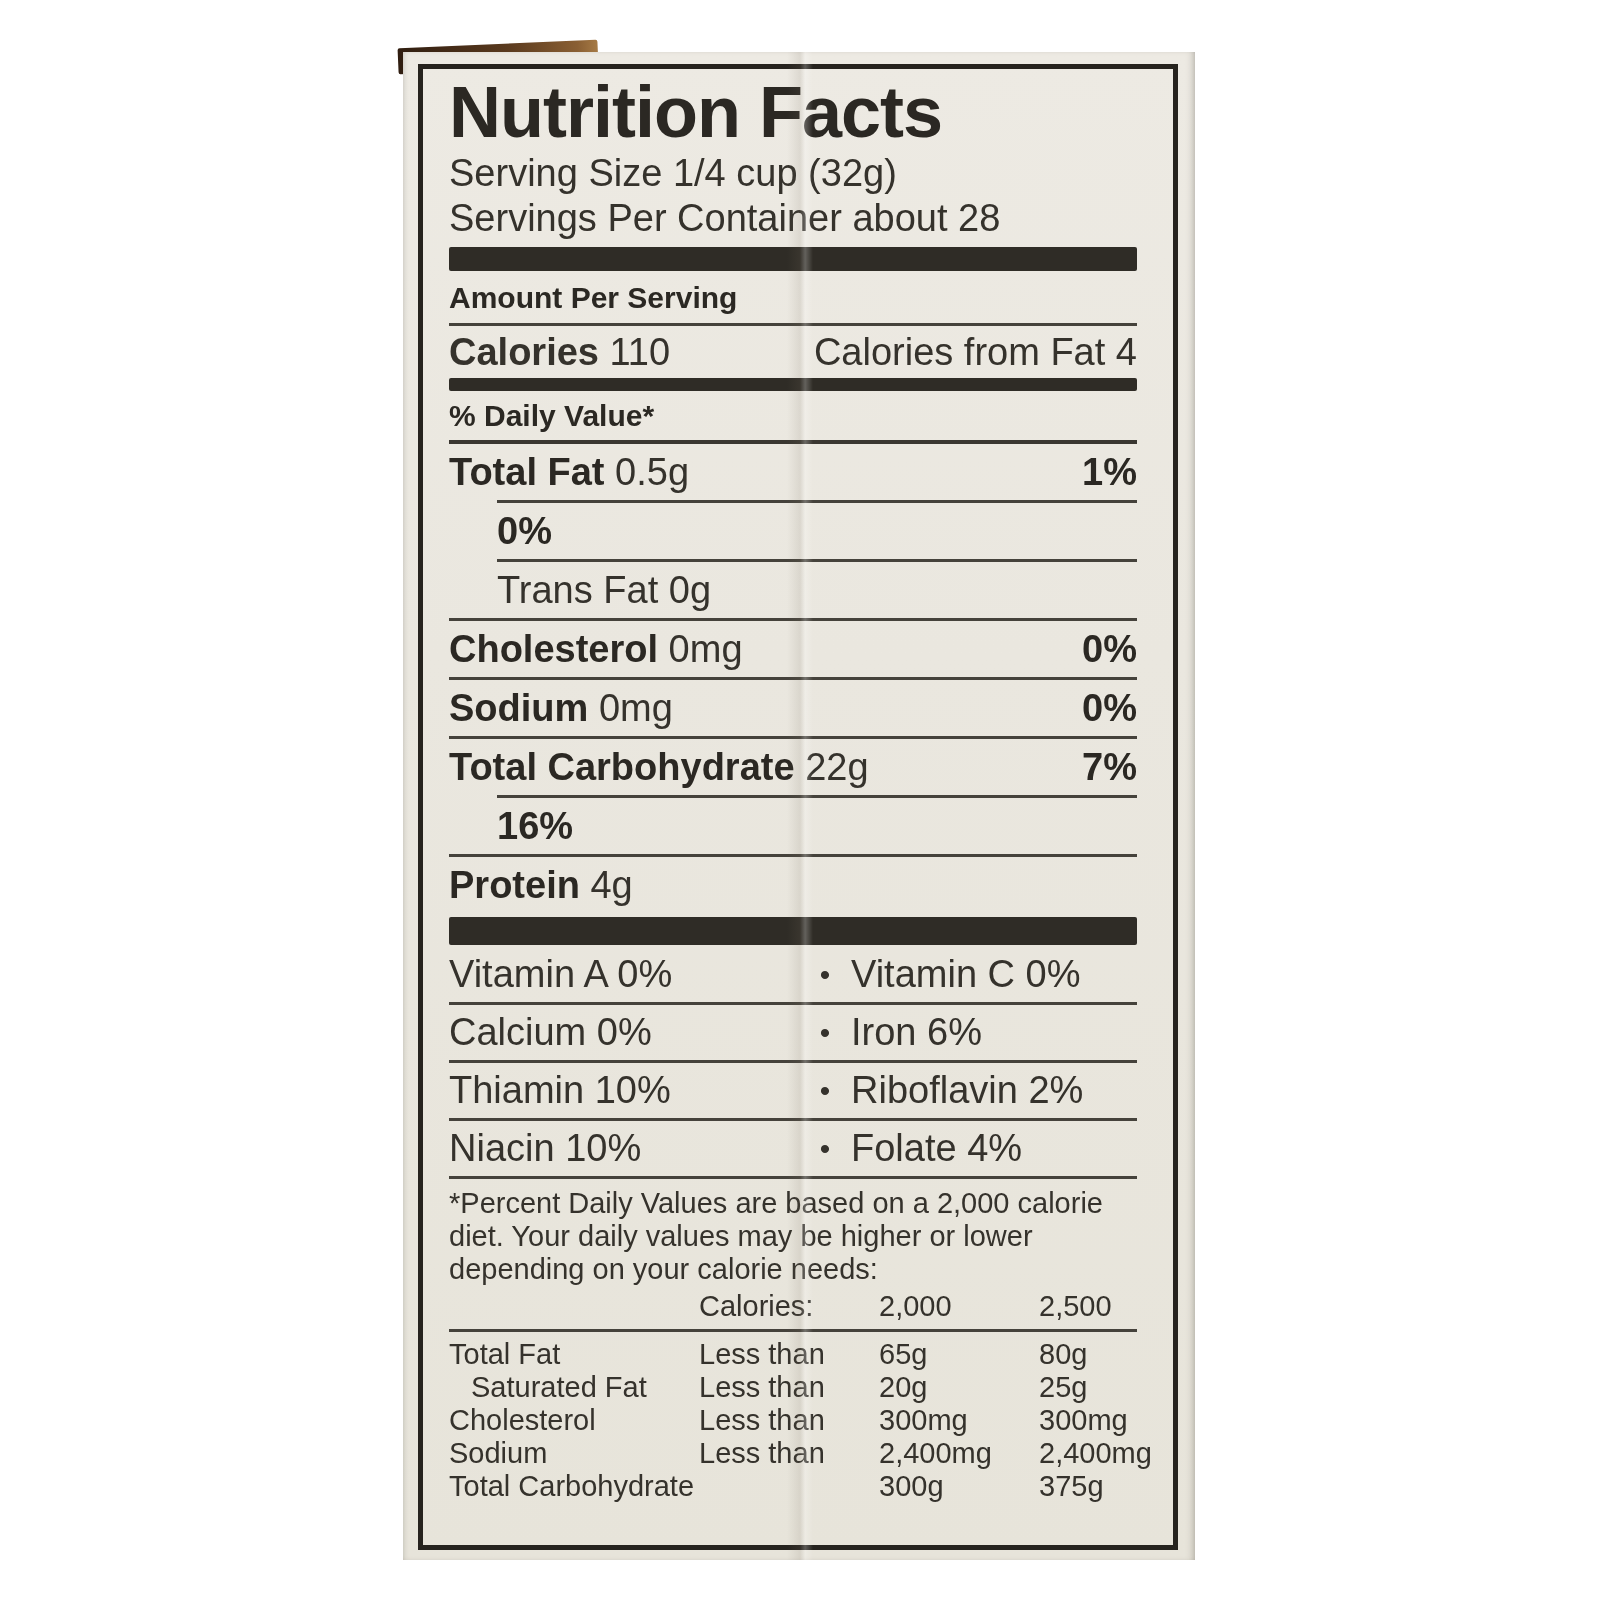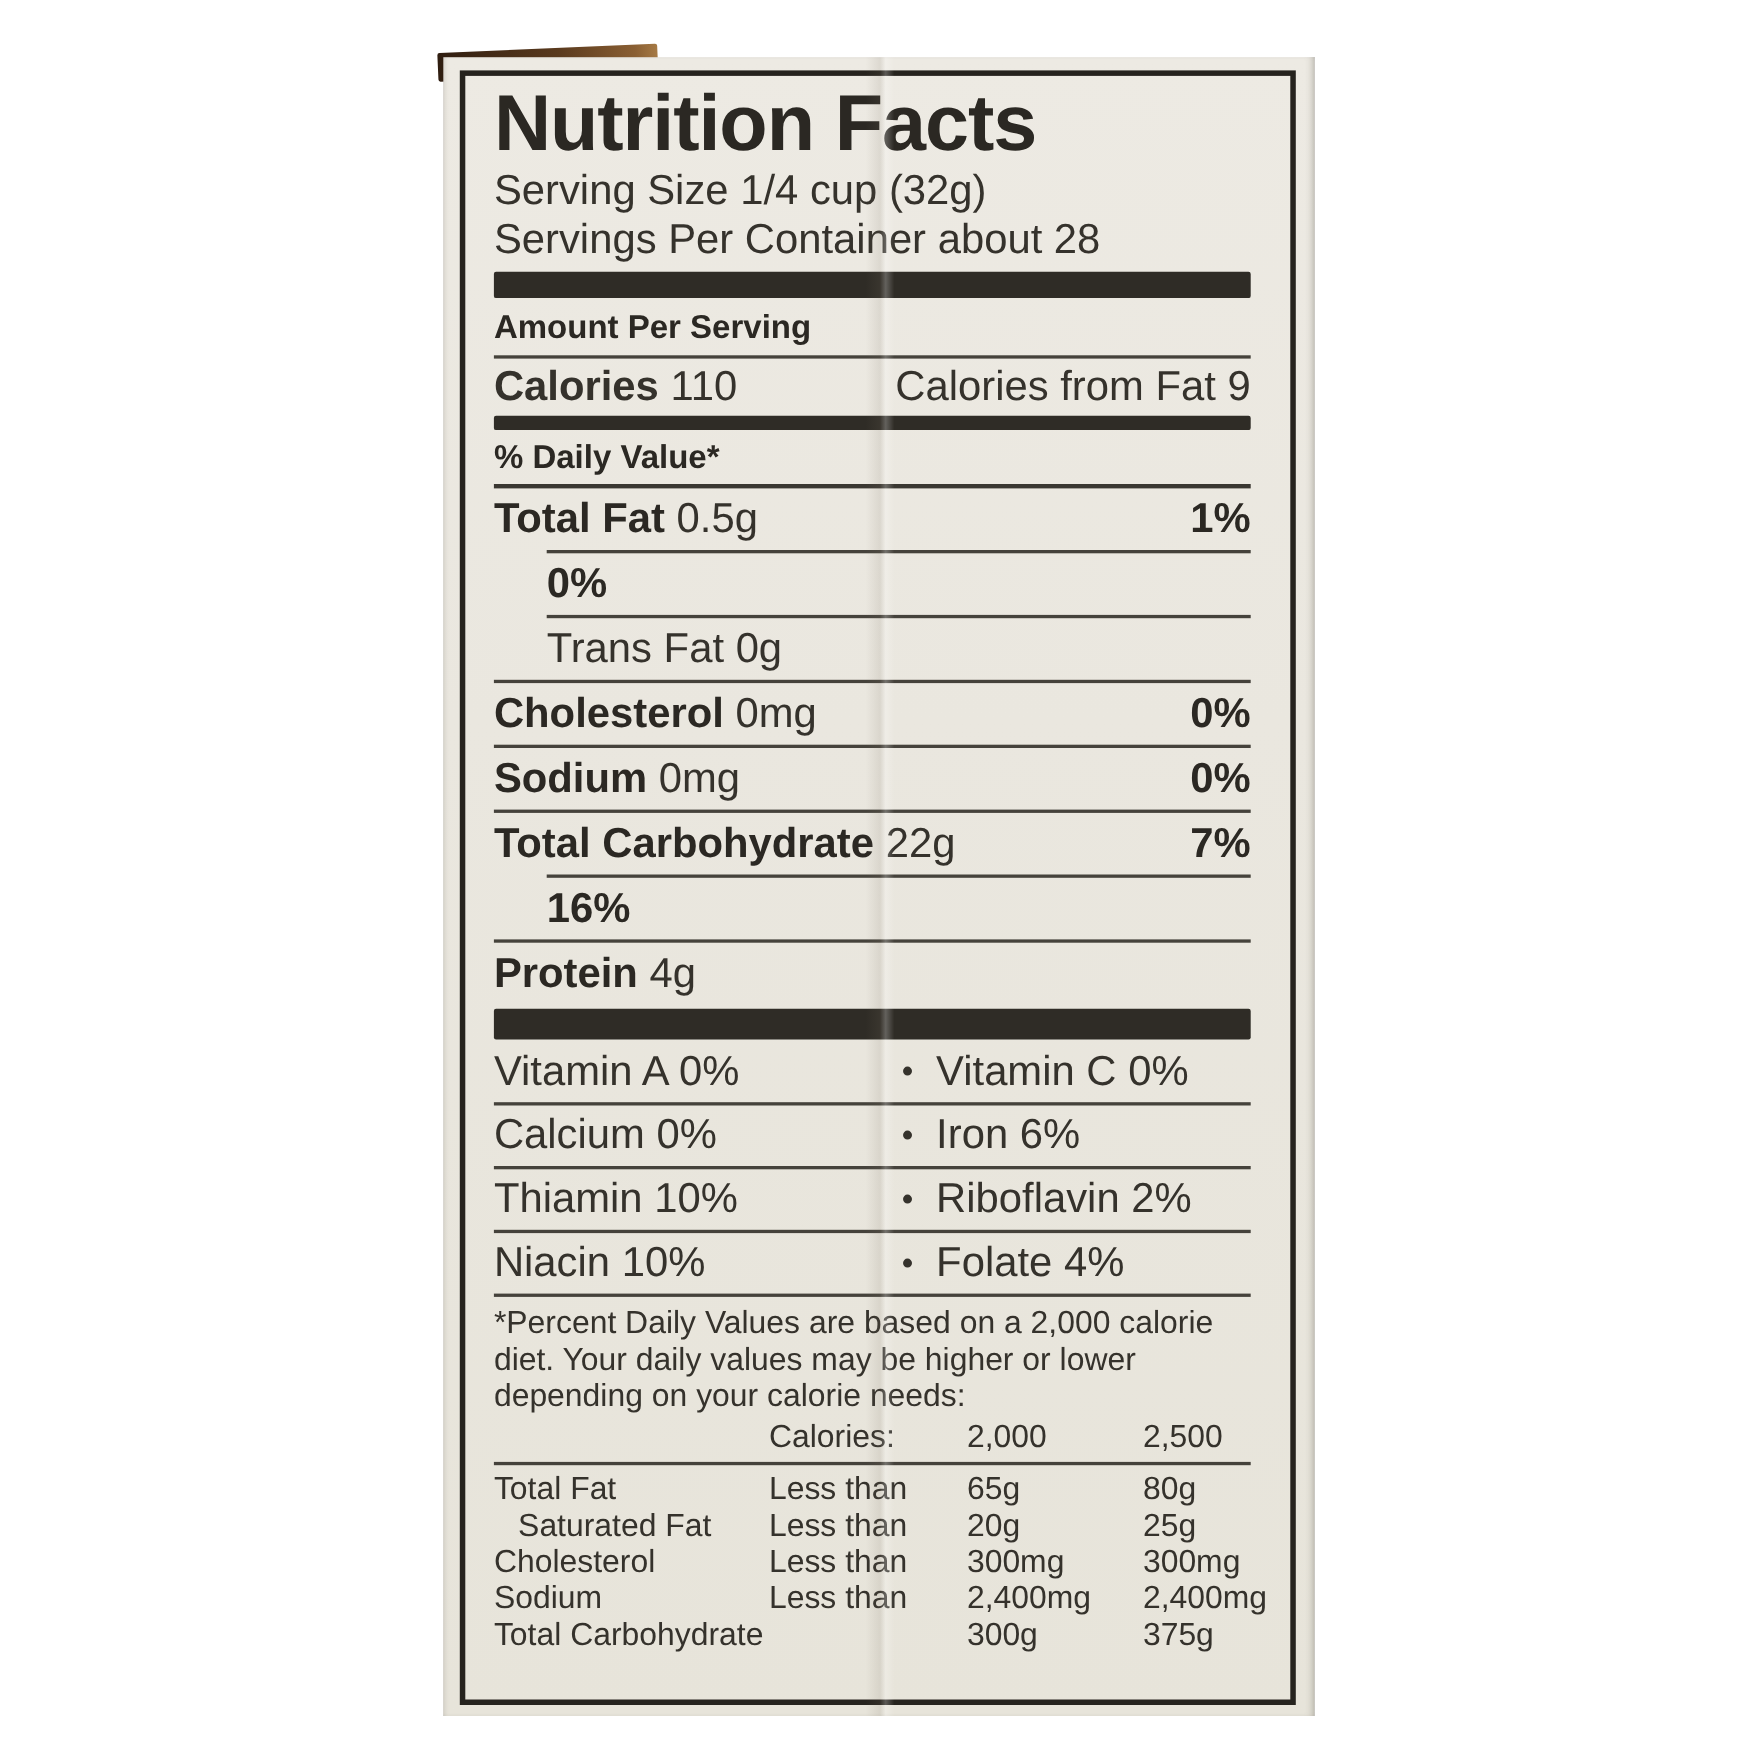--- a/index.html
+++ b/index.html
@@ -77,21 +77,21 @@
 
       <div class="servline">Serving Size 1/4 cup (32g)</div>
       <div class="servline">Servings Per Container about 28</div>
 
       <div class="bar bar1"></div>
 
       <div class="aps">Amount Per Serving</div>
 
       <div class="calrow">
         <span><span class="b">Calories</span> <span>110</span></span>
-        <span>Calories from Fat 9</span>
+        <span>Calories from Fat 4</span>
       </div>
 
       <div class="bar bar2"></div>
 
       <div class="dvh">% Daily Value*</div>
 
       <div class="nrow first">
         <span><span class="nname">Total Fat</span> <span class="namt">0.5g</span></span>
         <span class="npct">1%</span>
       </div>

